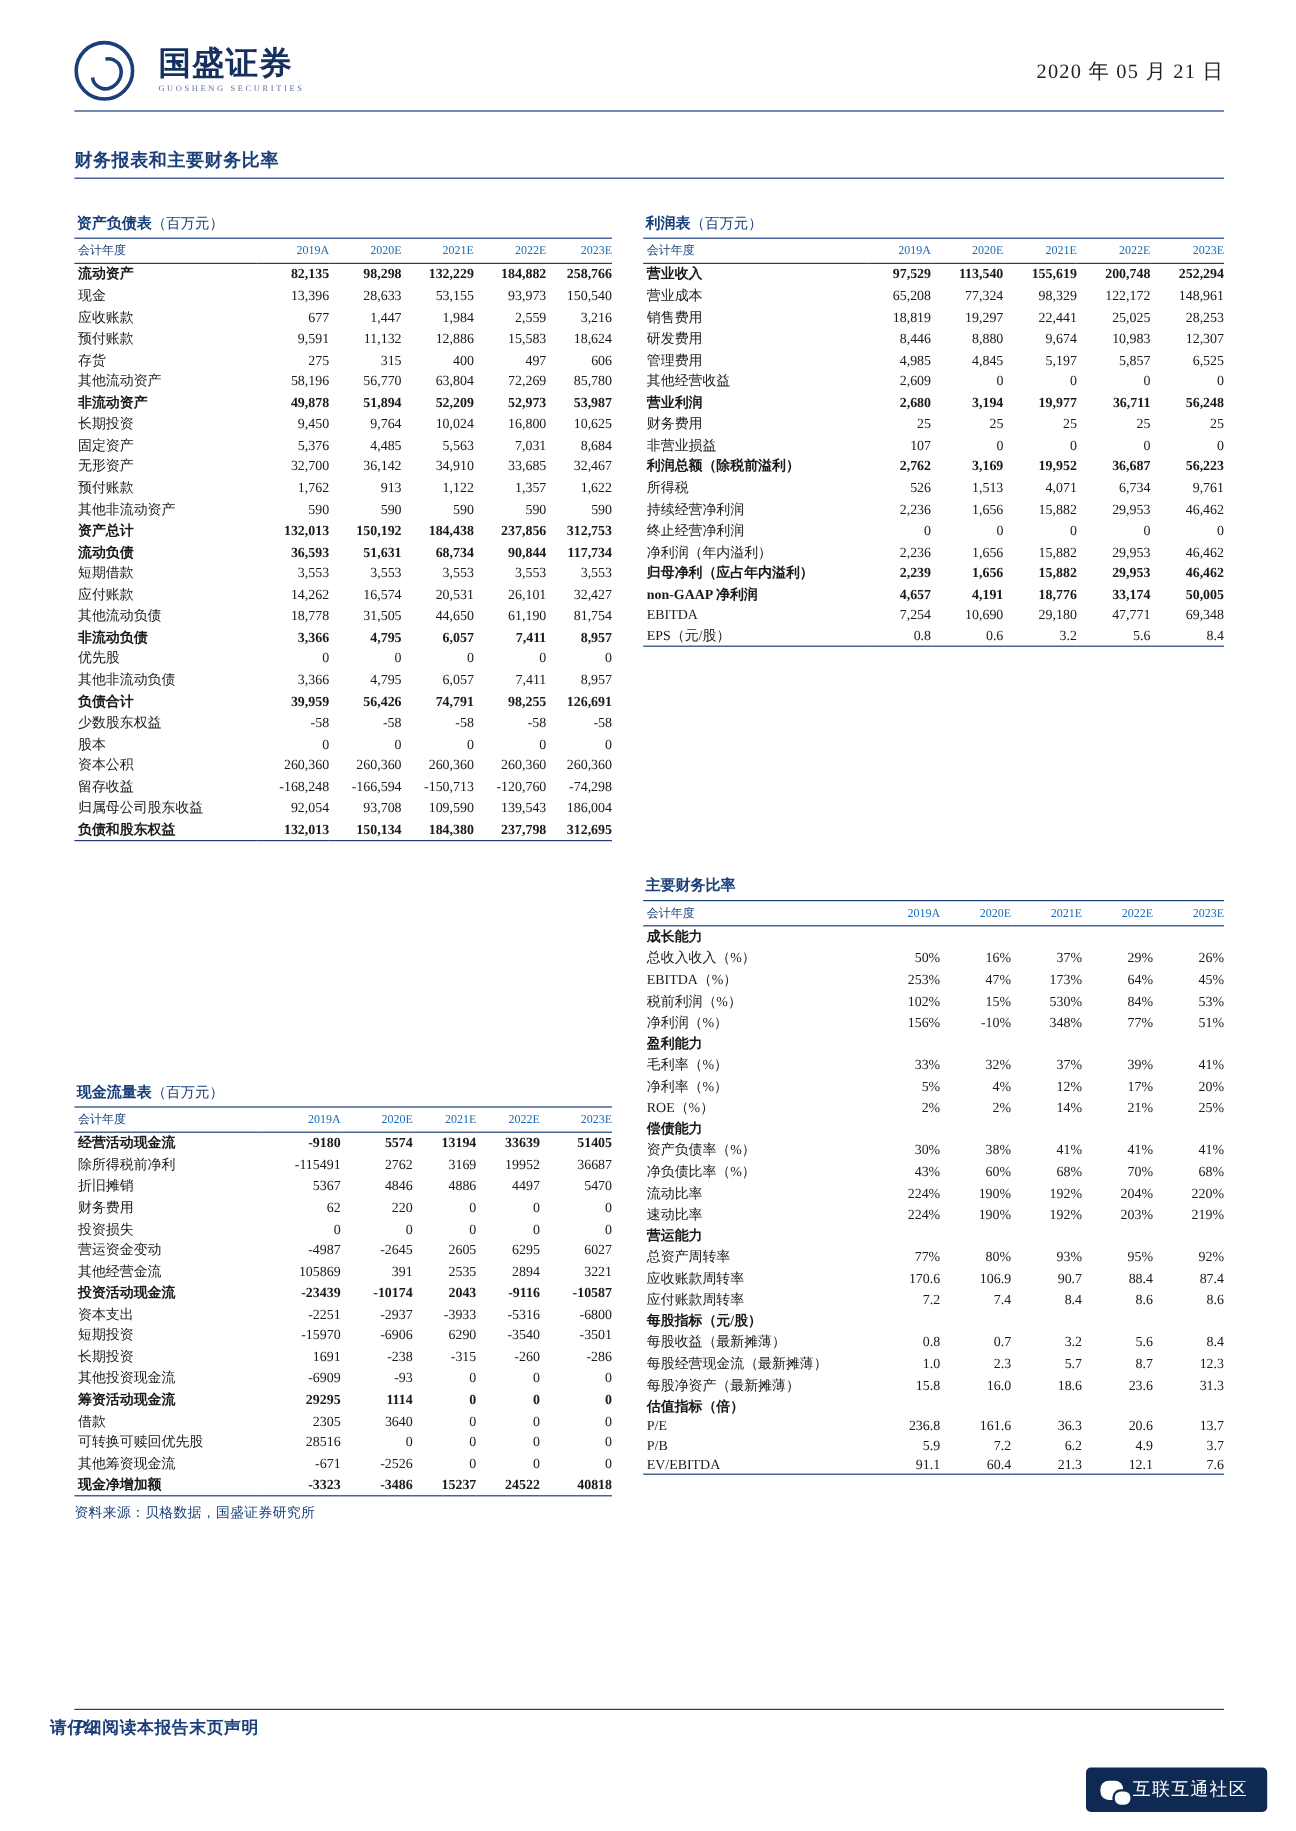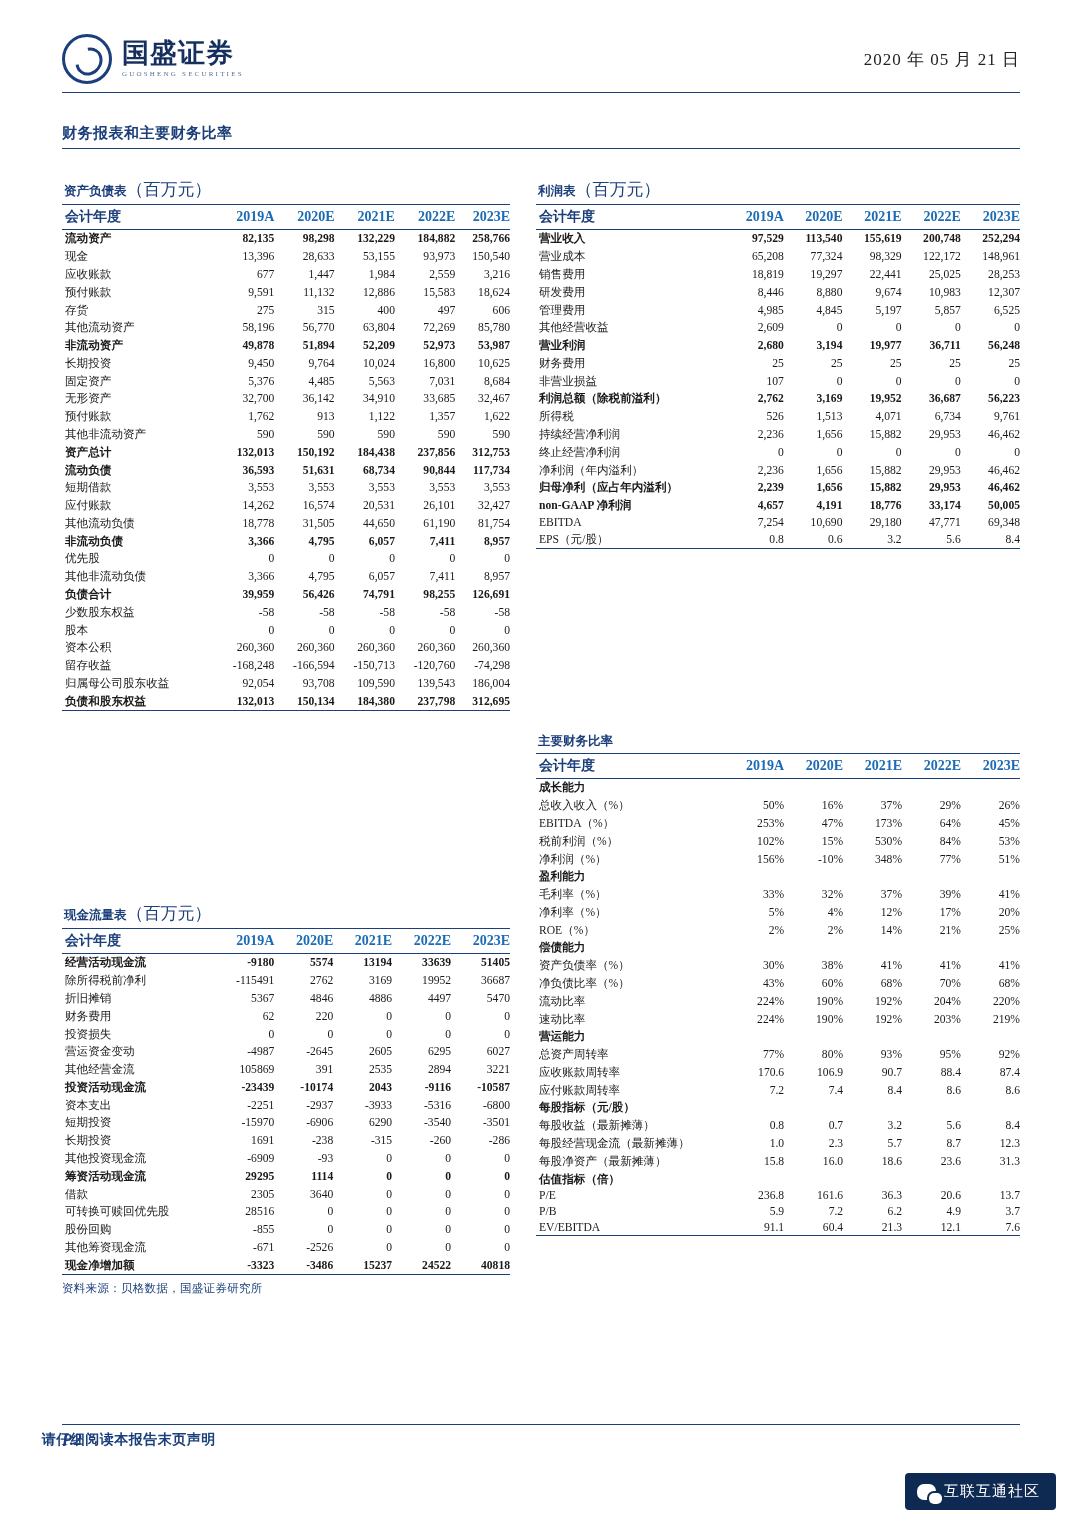--- a/index.html
+++ b/index.html
@@ -12,21 +12,21 @@
     overflow:hidden;
   }
   .page{position:absolute;inset:0;padding:0;}
 
   
   .header{
     position:absolute;left:62px;top:26px;width:958px;height:66px;
     display:flex;align-items:center;justify-content:space-between;
     border-bottom:1.5px solid #1b3f7a;
   }
-  .brand{display:flex;align-items:center;gap:10px;}
+  .brand{display:flex;align-items:center;gap:20px;}
   .brand-mark{
     width:44px;height:44px;border-radius:50%;
     border:3px solid #1b3f7a;position:relative;flex:0 0 auto;
   }
   .brand-mark:after{
     content:"";position:absolute;left:11px;top:10px;width:20px;height:23px;
     border:3px solid #1b3f7a;border-left-color:transparent;border-radius:50% 50% 50% 50%;
     transform:rotate(35deg);
   }
   .brand-text{display:flex;flex-direction:column;line-height:1;}
@@ -40,35 +40,35 @@
     font-size:15px;font-weight:bold;color:#1b3f7a;letter-spacing:.5px;
     padding-bottom:5px;border-bottom:1.2px solid #1b3f7a;
   }
 
   
   .tbl-block{position:absolute;}
   .tbl-caption{
     font-size:12.5px;font-weight:bold;color:#1b3f7a;
     padding:2px 0 3px 2px;border-bottom:1.4px solid #1b3f7a;
   }
-  .tbl-caption .unit{font-weight:normal;font-size:17px;}
+  .tbl-caption .unit{font-weight:normal;font-size:12px;}
   table.fin{
     border-collapse:collapse;width:100%;
     font-size:11.6px;
   }
   table.fin th,table.fin td{
     padding:1.4px 0 1.4px 0;
     text-align:right;white-space:nowrap;
     font-weight:normal;
   }
   table.fin th:first-child,table.fin td:first-child{
     text-align:left;padding-left:3px;
   }
   table.fin thead th{
-    color:#1b6bb5;font-weight:bold;font-size:14px;
+    color:#1b6bb5;font-weight:normal;font-size:10px;
     padding-top:3px;padding-bottom:3px;
     border-bottom:1.1px solid #1b3f7a;
   }
   table.fin thead th:first-child{color:#1b3f7a;}
   tr.bold td{font-weight:bold;}
   tr.group td:first-child{font-weight:bold;}
   tr.last td{border-bottom:1.2px solid #1b3f7a;}
   .src{
     font-size:11.5px;color:#1b3f7a;padding-top:6px;letter-spacing:.3px;
   }
@@ -918,28 +918,20 @@
           </tr>
           <tr class="">
             <td>可转换可赎回优先股</td>
             <td>28516</td>
             <td>0</td>
             <td>0</td>
             <td>0</td>
             <td>0</td>
           </tr>
           <tr class="">
-            <td>股份回购</td>
-            <td>-855</td>
-            <td>0</td>
-            <td>0</td>
-            <td>0</td>
-            <td>0</td>
-          </tr>
-          <tr class="">
             <td>其他筹资现金流</td>
             <td>-671</td>
             <td>-2526</td>
             <td>0</td>
             <td>0</td>
             <td>0</td>
           </tr>
           <tr class="bold last">
             <td>现金净增加额</td>
             <td>-3323</td>

